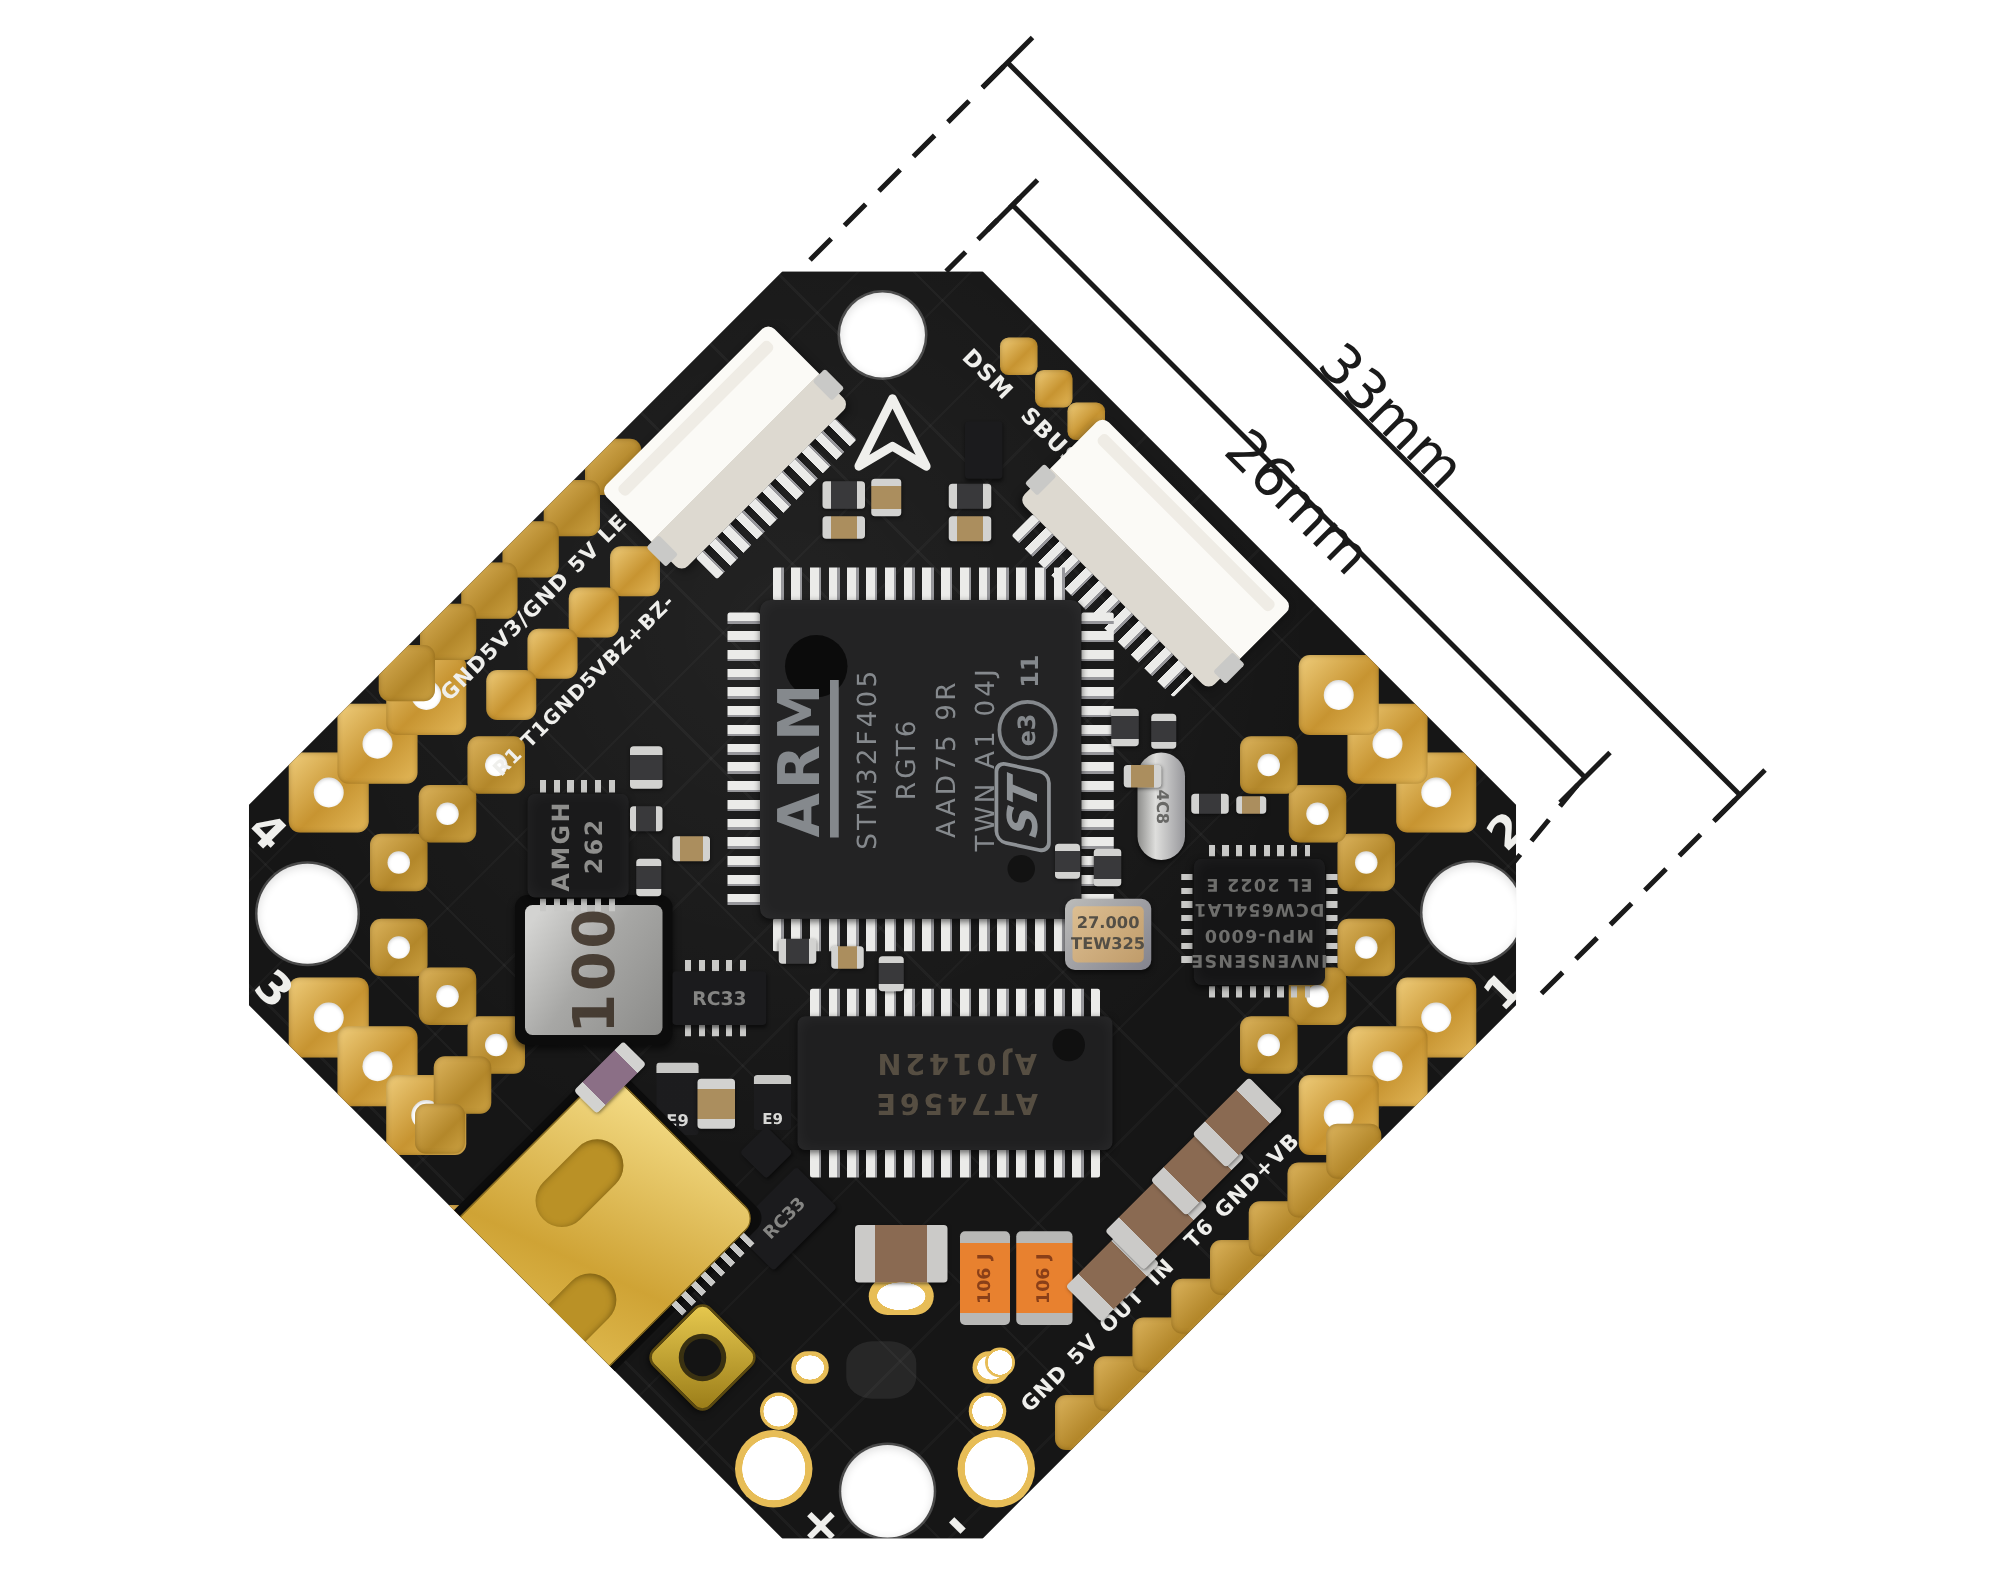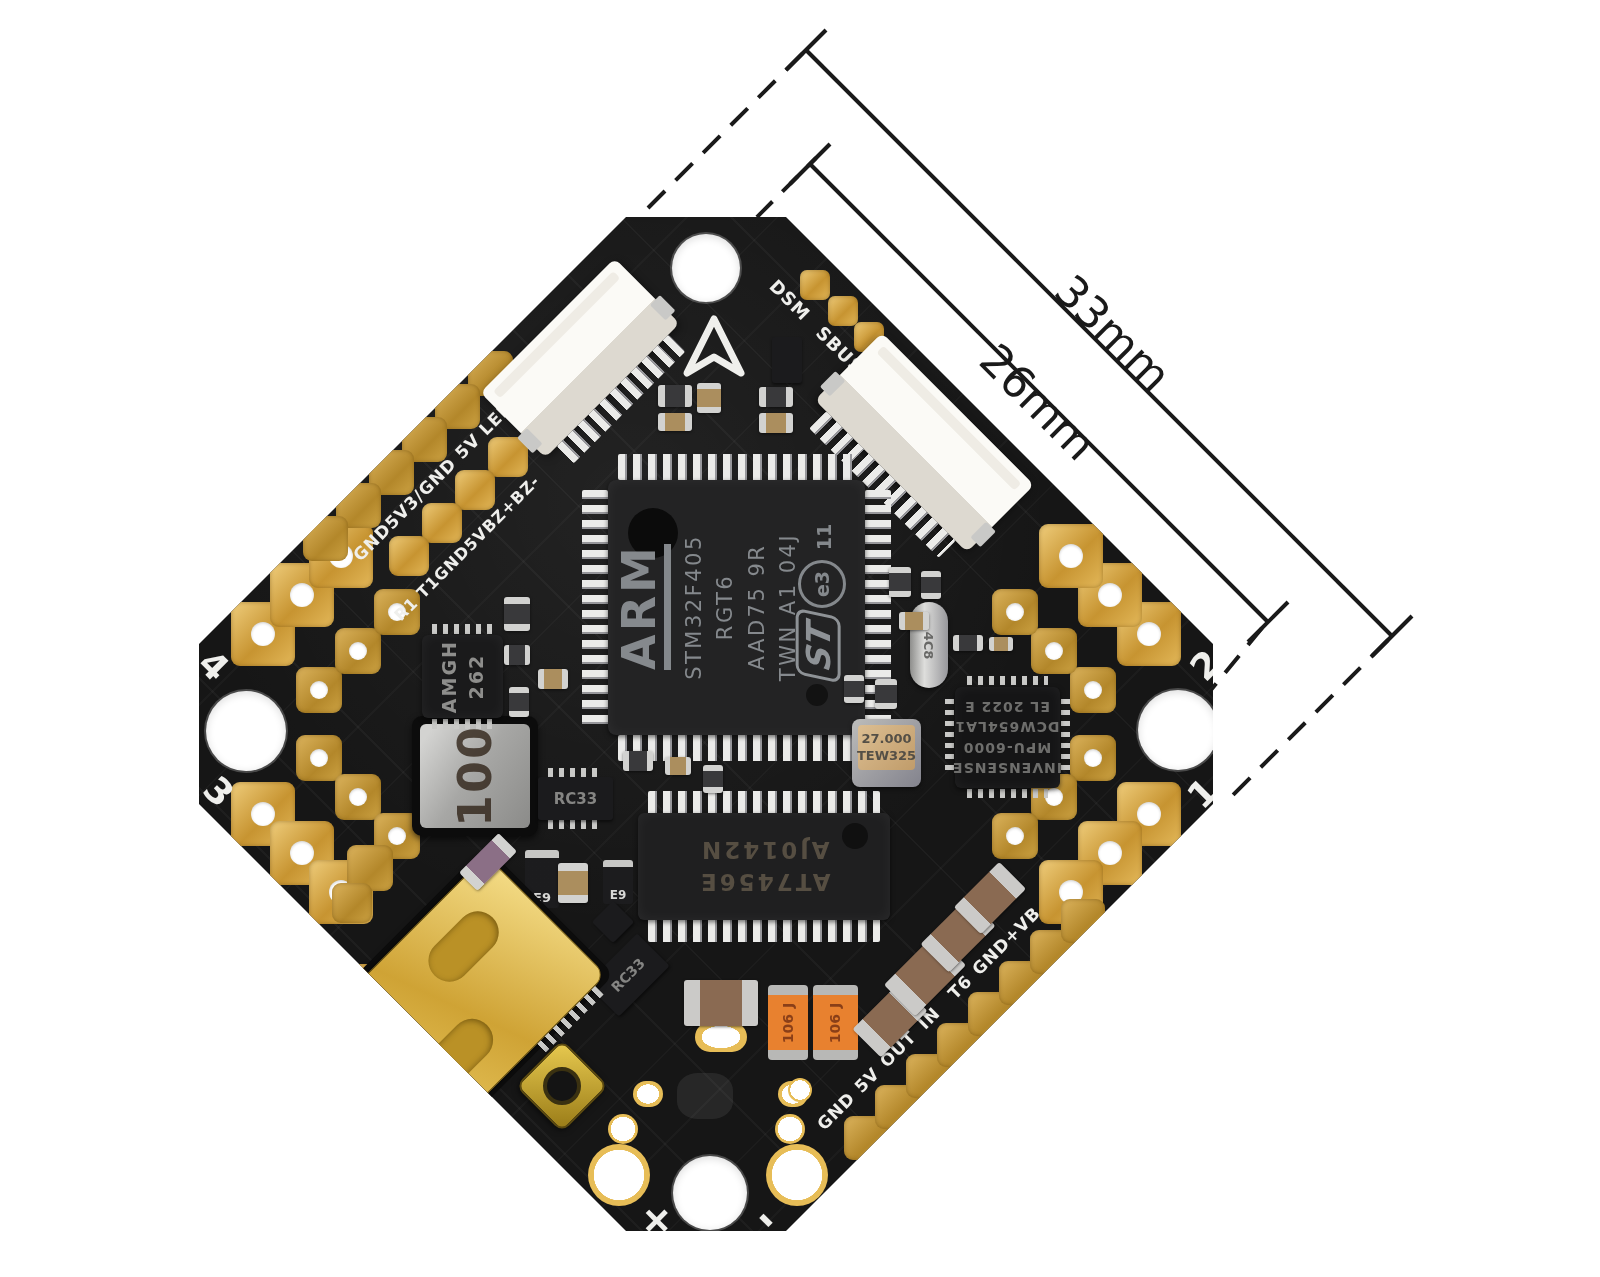--- a/index.html
+++ b/index.html
@@ -270,21 +270,21 @@
     <div class="pvs" style="left:862px;top:482px;width:9px;height:77px;"></div>
     <div class="chip" style="left:756px;top:470px;width:105px;height:101px;background:#151516;display:flex;align-items:center;justify-content:center;">
       <div class="flip" style="text-align:center;color:#6e6e6c;font-size:14px;font-weight:bold;line-height:1.45;letter-spacing:1px;">
         <div>INVENSENSE</div>
         <div>MPU-6000</div>
         <div>DCW654LA1</div>
         <div>EL 2022 E</div>
       </div>
     </div>
 
-    <div class="abs" style="left:653px;top:502px;width:69px;height:68px;background:linear-gradient(135deg,#bcbcba,#83838d);border-radius:8px;box-shadow:0 2px 4px rgba(0,0,0,.5);">
+    <div class="abs" style="left:653px;top:502px;width:69px;height:57px;background:linear-gradient(135deg,#bcbcba,#83838d);border-radius:8px;box-shadow:0 2px 4px rgba(0,0,0,.5);">
       <div class="abs" style="left:6px;top:6px;width:57px;height:45px;background:linear-gradient(135deg,#dcbe92,#c09c6a);border-radius:4px;display:flex;flex-direction:column;align-items:center;justify-content:center;color:#544f46;font-size:13px;font-weight:bold;line-height:1.3;">
         <div>27.000</div>
         <div>TEW325</div>
       </div>
     </div>
 
     <div class="abs" style="left:711px;top:385px;width:38px;height:86px;background:linear-gradient(90deg,#8e8e8c,#dededc 38%,#97979b);border-radius:19px;box-shadow:0 2px 4px rgba(0,0,0,.5);display:flex;align-items:center;justify-content:center;">
       <span style="transform:rotate(90deg);color:#686866;font-size:13px;font-weight:bold;">4C8</span>
     </div>
 

